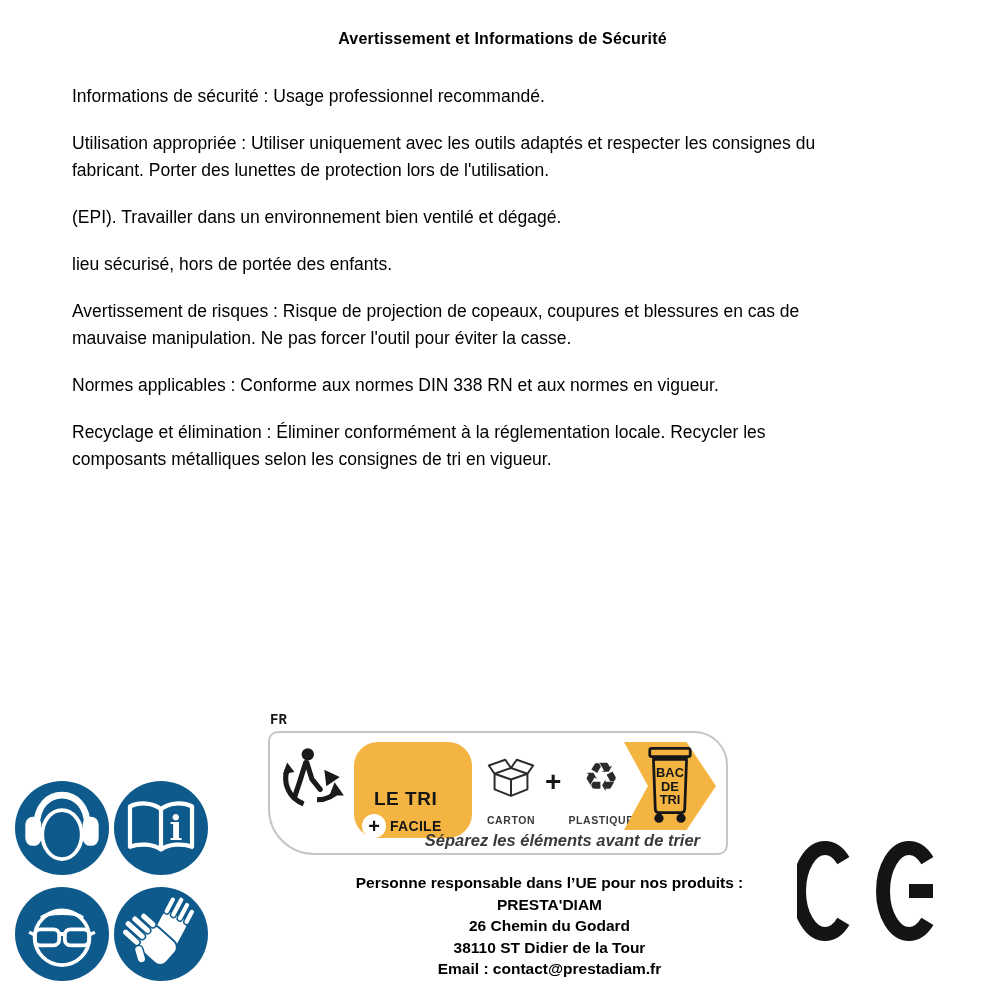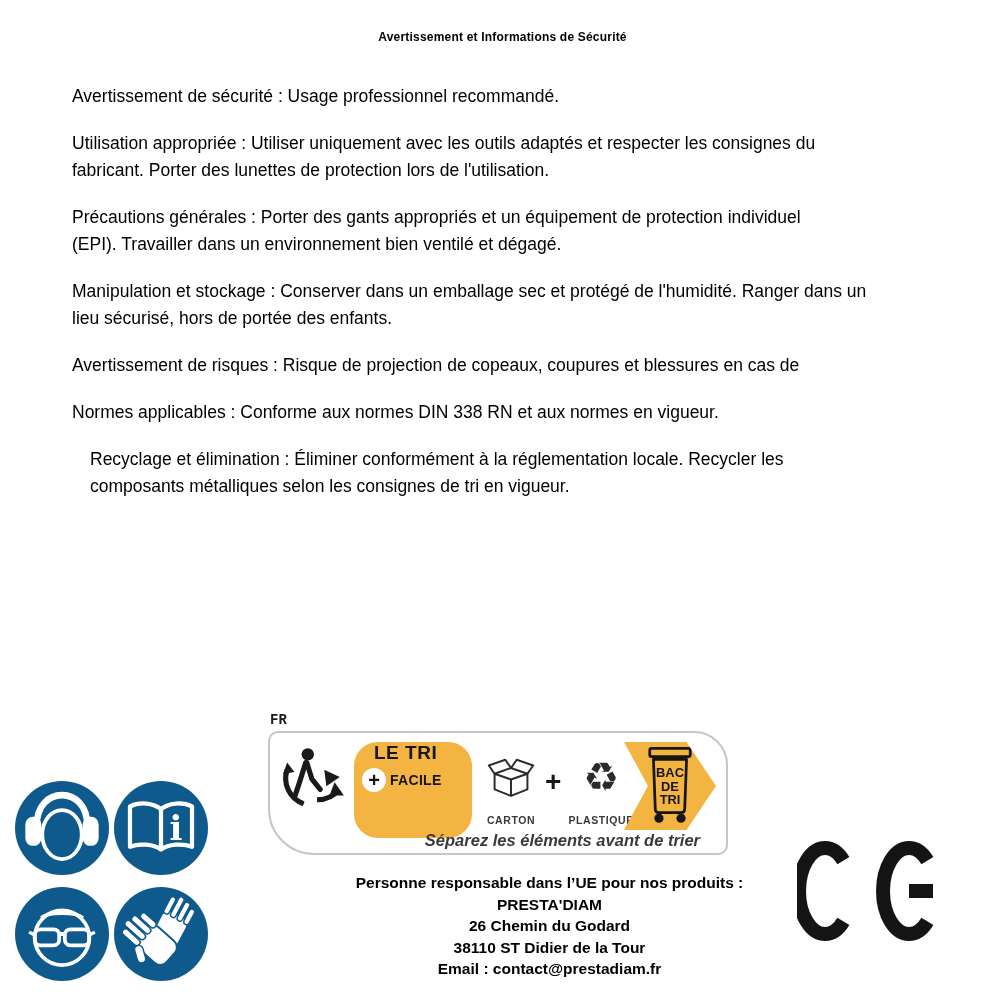--- a/index.html
+++ b/index.html
@@ -2,28 +2,28 @@
 <html><head>
 <meta charset="utf-8">
 <style>
   html,body{margin:0;padding:0;}
   body{
     width:1005px;height:1005px;position:relative;background:#ffffff;
     font-family:"Liberation Sans", sans-serif;color:#000;overflow:hidden;
   }
   .page-title{
     position:absolute;top:30px;left:0;width:100%;text-align:center;
-    font-size:12px;font-weight:bold;letter-spacing:0.2px;
+    font-size:16px;font-weight:bold;letter-spacing:0.2px;
   }
   .body-text{
     position:absolute;top:83px;left:72px;width:920px;
     font-size:17.5px;line-height:27px;
   }
   .body-text p{margin:0 0 20px 0;}
-  .body-text p.p-last{margin-top:4px;margin-left:18px;}
+  .body-text p.p-last{margin-top:4px;}
   .body-text span{display:block;}
 
   
   .icon-grid{
     position:absolute;left:15px;top:781px;
     display:grid;grid-template-columns:94px 94px;gap:12px 5px;
   }
   .m-icon{
     width:94px;height:94px;border-radius:50%;background:#0F5A8C;
     display:flex;align-items:center;justify-content:center;overflow:hidden;
@@ -34,21 +34,21 @@
   .fr-code{position:absolute;left:270px;top:712px;font-size:14px;font-weight:bold;color:#1a1a1a;font-family:Liberation Mono, monospace;}
   .recycle-card{
     position:absolute;left:268px;top:731px;width:460px;height:124px;
     background:#fff;border:2px solid #c6c6c6;box-sizing:border-box;
     border-radius:10px 34px 10px 46px;
   }
   .triman{position:absolute;left:12px;top:10px;width:66px;height:66px;}
   .tri-pill{
     position:absolute;left:84px;top:9px;width:118px;height:96px;
     background:#F3B441;border-radius:24px;box-sizing:border-box;
-    display:flex;flex-direction:column;justify-content:flex-start;padding-left:8px;
+    display:flex;flex-direction:column;justify-content:flex-end;padding-left:8px;
   }
   .tri-pill .l1{font-size:19px;font-weight:bold;color:#161616;margin:0 0 4px 12px;letter-spacing:0.5px;}
   .tri-pill .l2{display:flex;align-items:center;gap:4px;}
   .plus-circle{
     width:24px;height:24px;border-radius:50%;background:#fff;color:#161616;
     font-size:20px;font-weight:bold;display:flex;align-items:center;justify-content:center;line-height:1;
   }
   .tri-pill .facile{font-size:14px;font-weight:bold;color:#161616;letter-spacing:0.3px;}
 
   .materials{
@@ -82,36 +82,35 @@
   .ce-mark{position:absolute;left:797px;top:841px;width:141px;height:100px;}
   .ce-mark svg{width:100%;height:100%;}
 </style>
 </head>
 <body>
 
 <div class="page-title">Avertissement et Informations de Sécurité</div>
 
 <div class="body-text">
   <p>
-      <span>Avertissement de sécurité : Usage professionnel recommandé.</span>
+      <span>Informations de sécurité : Usage professionnel recommandé.</span>
     </p>
   <p>
       <span>Utilisation appropriée : Utiliser uniquement avec les outils adaptés et respecter les consignes du</span>
       <span>fabricant. Porter des lunettes de protection lors de l'utilisation.</span>
     </p>
   <p>
-      <span>Précautions générales : Porter des gants appropriés et un équipement de protection individuel</span>
       <span>(EPI). Travailler dans un environnement bien ventilé et dégagé.</span>
     </p>
   <p>
-      <span>Manipulation et stockage : Conserver dans un emballage sec et protégé de l'humidité. Ranger dans un</span>
       <span>lieu sécurisé, hors de portée des enfants.</span>
     </p>
   <p>
       <span>Avertissement de risques : Risque de projection de copeaux, coupures et blessures en cas de</span>
+      <span>mauvaise manipulation. Ne pas forcer l'outil pour éviter la casse.</span>
     </p>
   <p>
       <span>Normes applicables : Conforme aux normes DIN 338 RN et aux normes en vigueur.</span>
     </p>
   <p class="p-last">
       <span>Recyclage et élimination : Éliminer conformément à la réglementation locale. Recycler les</span>
       <span>composants métalliques selon les consignes de tri en vigueur.</span>
     </p>
 </div>
 

